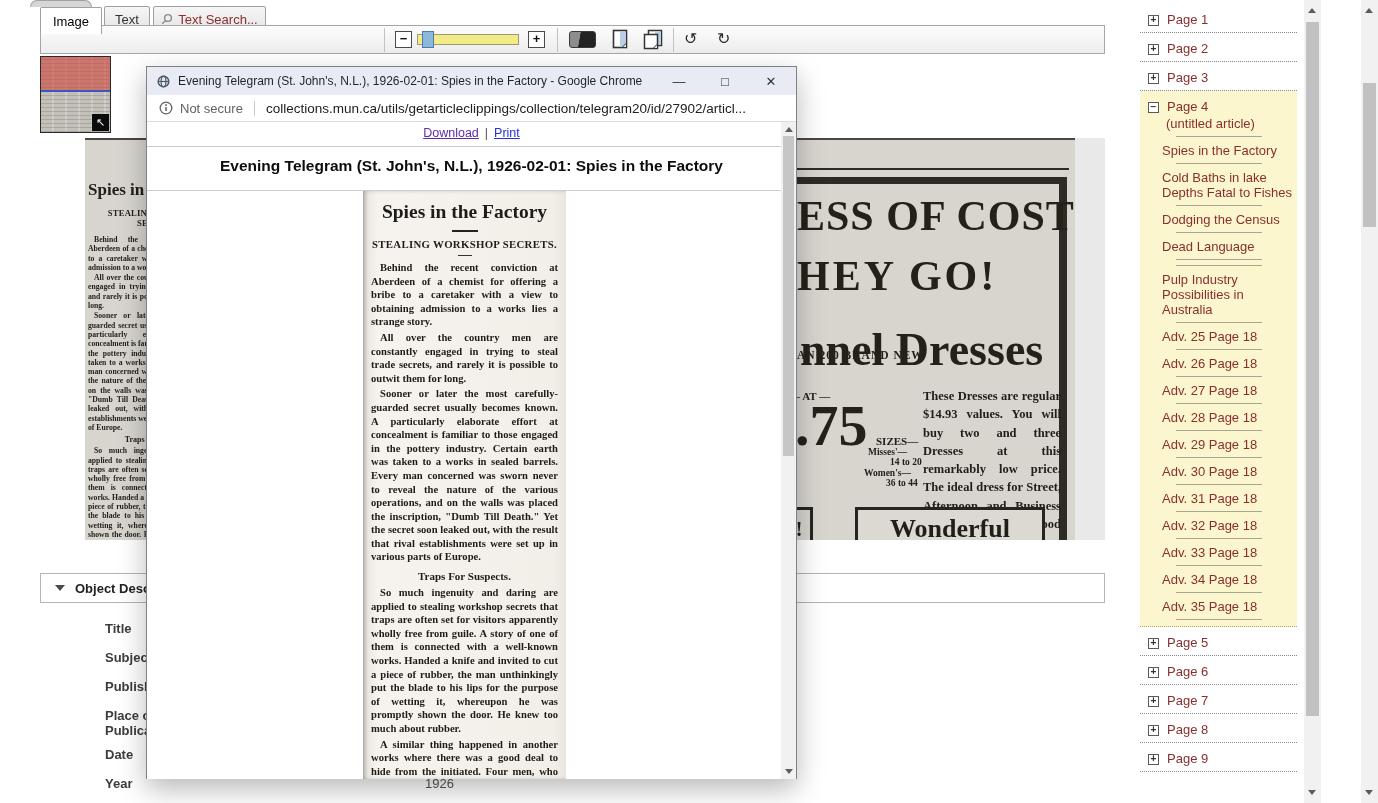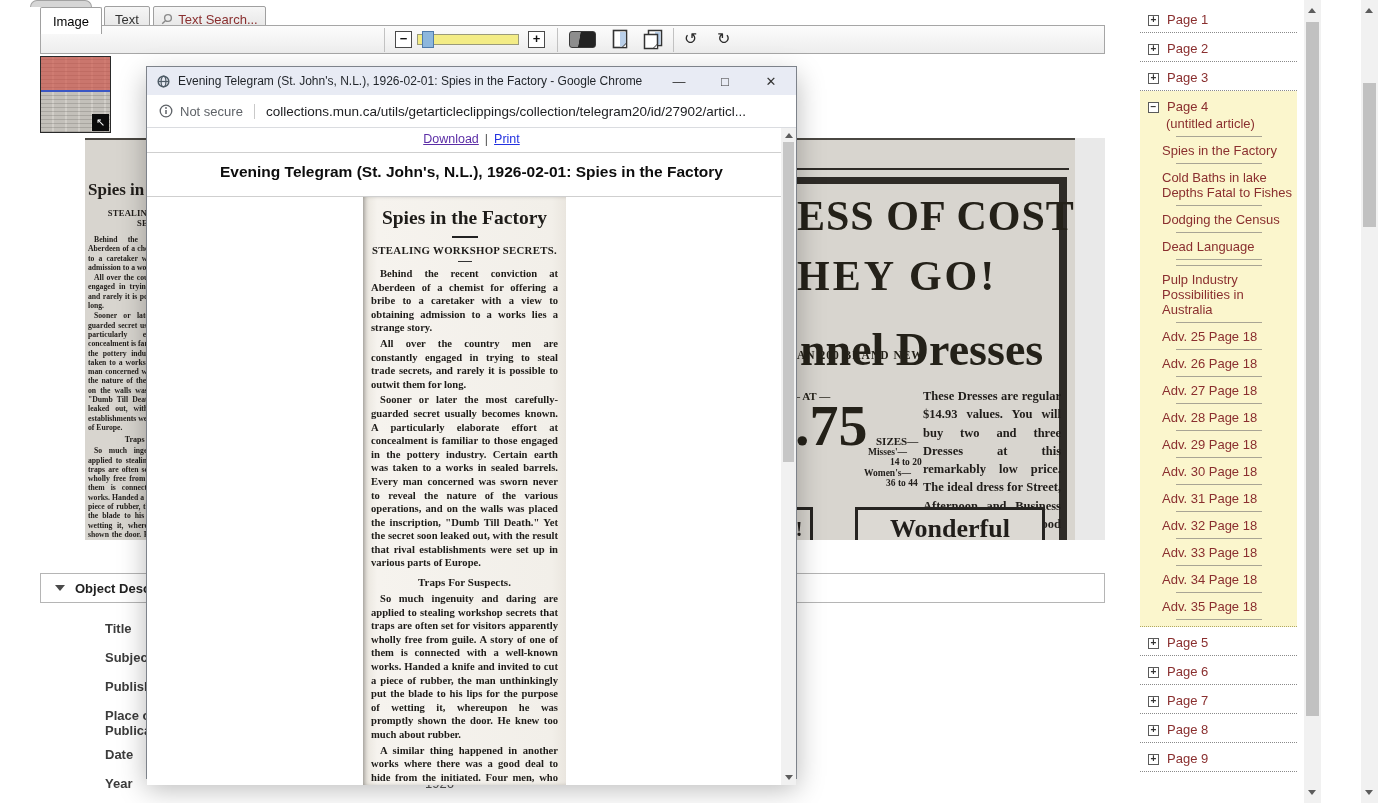--- a/index.html
+++ b/index.html
@@ -56,21 +56,21 @@
   .fields{position:absolute;left:105px;top:615px;width:700px;font-size:13px;}
   .frow{position:absolute;left:0;width:700px;}
   .flabel{display:inline-block;width:90px;font-weight:bold;color:#3c3c3c;vertical-align:top;line-height:15px;}
   .fvalue{position:absolute;left:320px;top:0;color:#555;}
 
   
   .popup{position:absolute;left:146px;top:66px;width:651px;height:713px;box-sizing:border-box;background:#22c55e;border:1px solid #7d828a;box-shadow:0 10px 26px rgba(0,0,0,.28);z-index:50;}
   .ptitle{height:28px;background:#e8ebf4;display:flex;align-items:center;padding:0 10px;box-sizing:border-box;}
   .ptitle .t{font-size:12px;color:#1f2328;margin-left:8px;flex:1 1 auto;white-space:nowrap;overflow:hidden;}
   .wbtn{width:30px;text-align:center;font-size:13px;color:#333;cursor:default;}
-  .purl{height:33px;background:#fff;border-bottom:1px solid #dadce0;display:flex;align-items:center;padding:0 12px;box-sizing:border-box;}
+  .purl{height:27px;background:#fff;border-bottom:1px solid #dadce0;display:flex;align-items:center;padding:0 12px;box-sizing:border-box;}
   .notsec{color:#5f6368;font-size:13px;margin-left:7px;}
   .usep{width:1px;height:15px;background:#c9c9c9;margin:0 11px;}
   .urltxt{color:#202124;font-size:13.5px;white-space:nowrap;overflow:hidden;}
   .pcontent{position:relative;height:657px;background:#fff;overflow:hidden;}
   .plinks{text-align:center;font-size:12.5px;padding-top:4px;}
   .plinks .dl{color:#5b2da6;text-decoration:underline;cursor:pointer;}
   .plinks .pr{color:#2331e0;text-decoration:underline;cursor:pointer;}
   .plinks .ls{color:#555;padding:0 6px;}
   .phr{border:none;border-top:1px solid #cfcfcf;margin:6px 0 0;}
   .phead{font-size:15.5px;font-weight:bold;text-align:center;color:#0d0d0d;padding:10px 0 9px;font-family:"Liberation Sans",sans-serif;}

